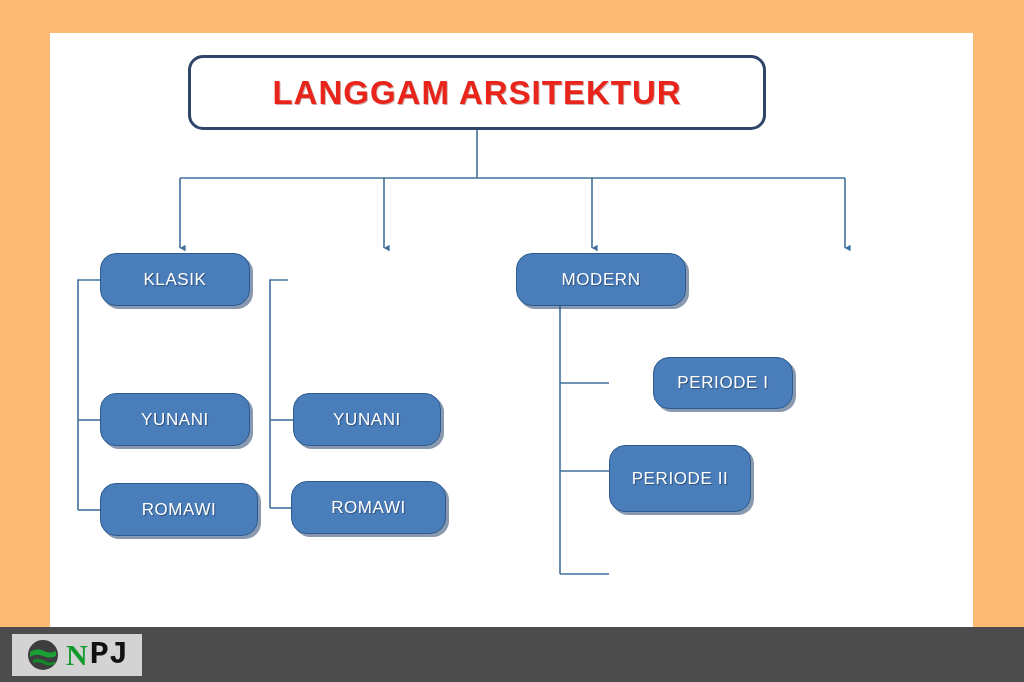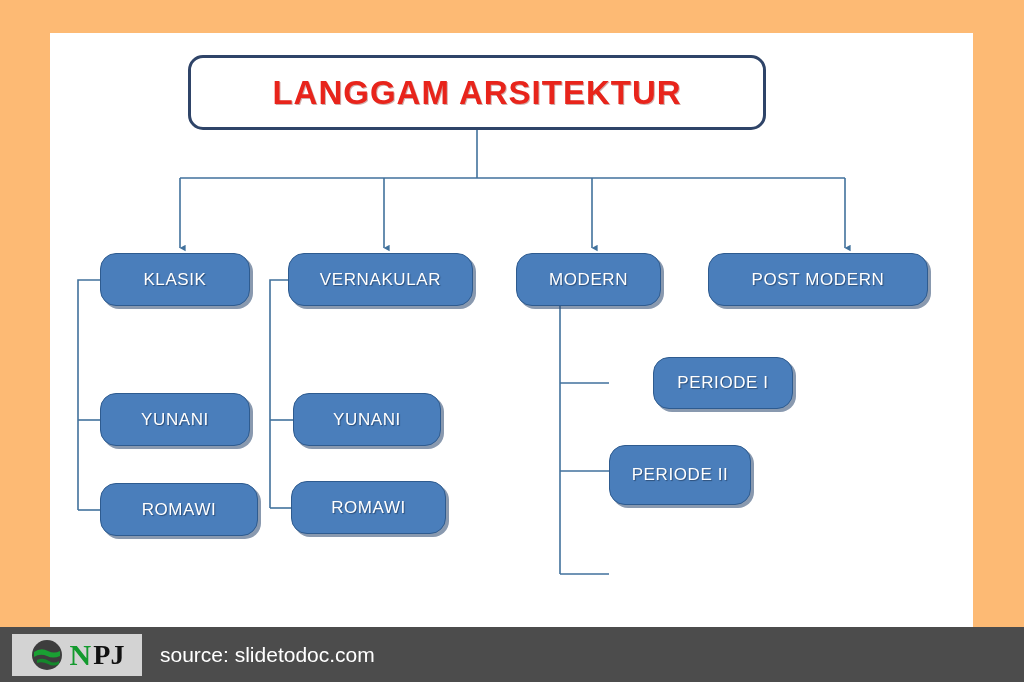--- a/index.html
+++ b/index.html
@@ -84,22 +84,22 @@
   #globe-icon { display: block; }
   .logo-n {
     font-family: "Liberation Serif", serif;
     font-size: 30px;
     font-weight: bold;
     color: #139a2e;
     line-height: 1;
     margin-left: 4px;
   }
   .logo-pj {
-    font-family: Liberation Serif, serif;
-    font-size: 28px;
+    font-family: Liberation Mono, monospace;
+    font-size: 32px;
     font-weight: bold;
     color: #111111;
     line-height: 1;
   }
   #source-text {
     margin-left: 18px;
     color: #ffffff;
     font-size: 21px;
   }
 </style>
@@ -139,45 +139,42 @@
       <path d="M560,383 L609,383"></path>
       <path d="M560,471 L609,471"></path>
       <path d="M560,574 L609,574"></path>
     </g>
   </svg>
 
   <div class="node title-node" style="left:188px; top:55px; width:578px; height:75px;">LANGGAM ARSITEKTUR</div>
 
   <div class="node" style="left:100px; top:253px; width:150px; height:53px;">KLASIK</div>
 
-  <div class="node" style="left:288px; top:253px; width:185px; height:53px;">VERNAKULAR</div>
 
-  <div class="node" style="left:516px; top:253px; width:145px; height:53px;">MODERN</div>
+  <div class="node" style="left:516px; top:253px; width:170px; height:53px;">MODERN</div>
 
-  <div class="node" style="left:708px; top:253px; width:220px; height:53px;">POST MODERN</div>
 
   <div class="node" style="left:100px; top:393px; width:150px; height:53px;">YUNANI</div>
 
   <div class="node" style="left:100px; top:483px; width:158px; height:53px;">ROMAWI</div>
 
   <div class="node" style="left:293px; top:393px; width:148px; height:53px;">YUNANI</div>
 
   <div class="node" style="left:291px; top:481px; width:155px; height:53px;">ROMAWI</div>
 
   <div class="node" style="left:609px; top:357px; width:140px; height:52px;margin-left:44px;">PERIODE I</div>
 
-  <div class="node" style="left:609px; top:445px; width:142px; height:60px;text-align:center;">PERIODE II</div>
+  <div class="node" style="left:609px; top:445px; width:142px; height:67px;text-align:center;">PERIODE II</div>
 
 
   <div id="footer">
     <div id="logo-badge">
       <svg id="globe-icon" width="34" height="34" viewBox="0 0 34 34" xmlns="http://www.w3.org/2000/svg">
         <circle cx="17" cy="17" r="15" fill="#3d3d3d"></circle>
         <path d="M4 14 Q11 9 18 13 Q24 16 30 13 L30 18 Q23 21 17 18 Q10 15 4 19 Z" fill="#1aa033"></path>
         <path d="M7 22 Q13 19 19 23 Q24 26 29 23 L29 26 Q23 29 18 26 Q12 23 7 25 Z" fill="#14882b"></path>
       </svg>
       <span class="logo-n">N</span>
       <span class="logo-pj">PJ</span>
     </div>
-    <div id="source-text">source: slidetodoc.com</div>
   </div>
 
 </div>
 
 </body></html>

